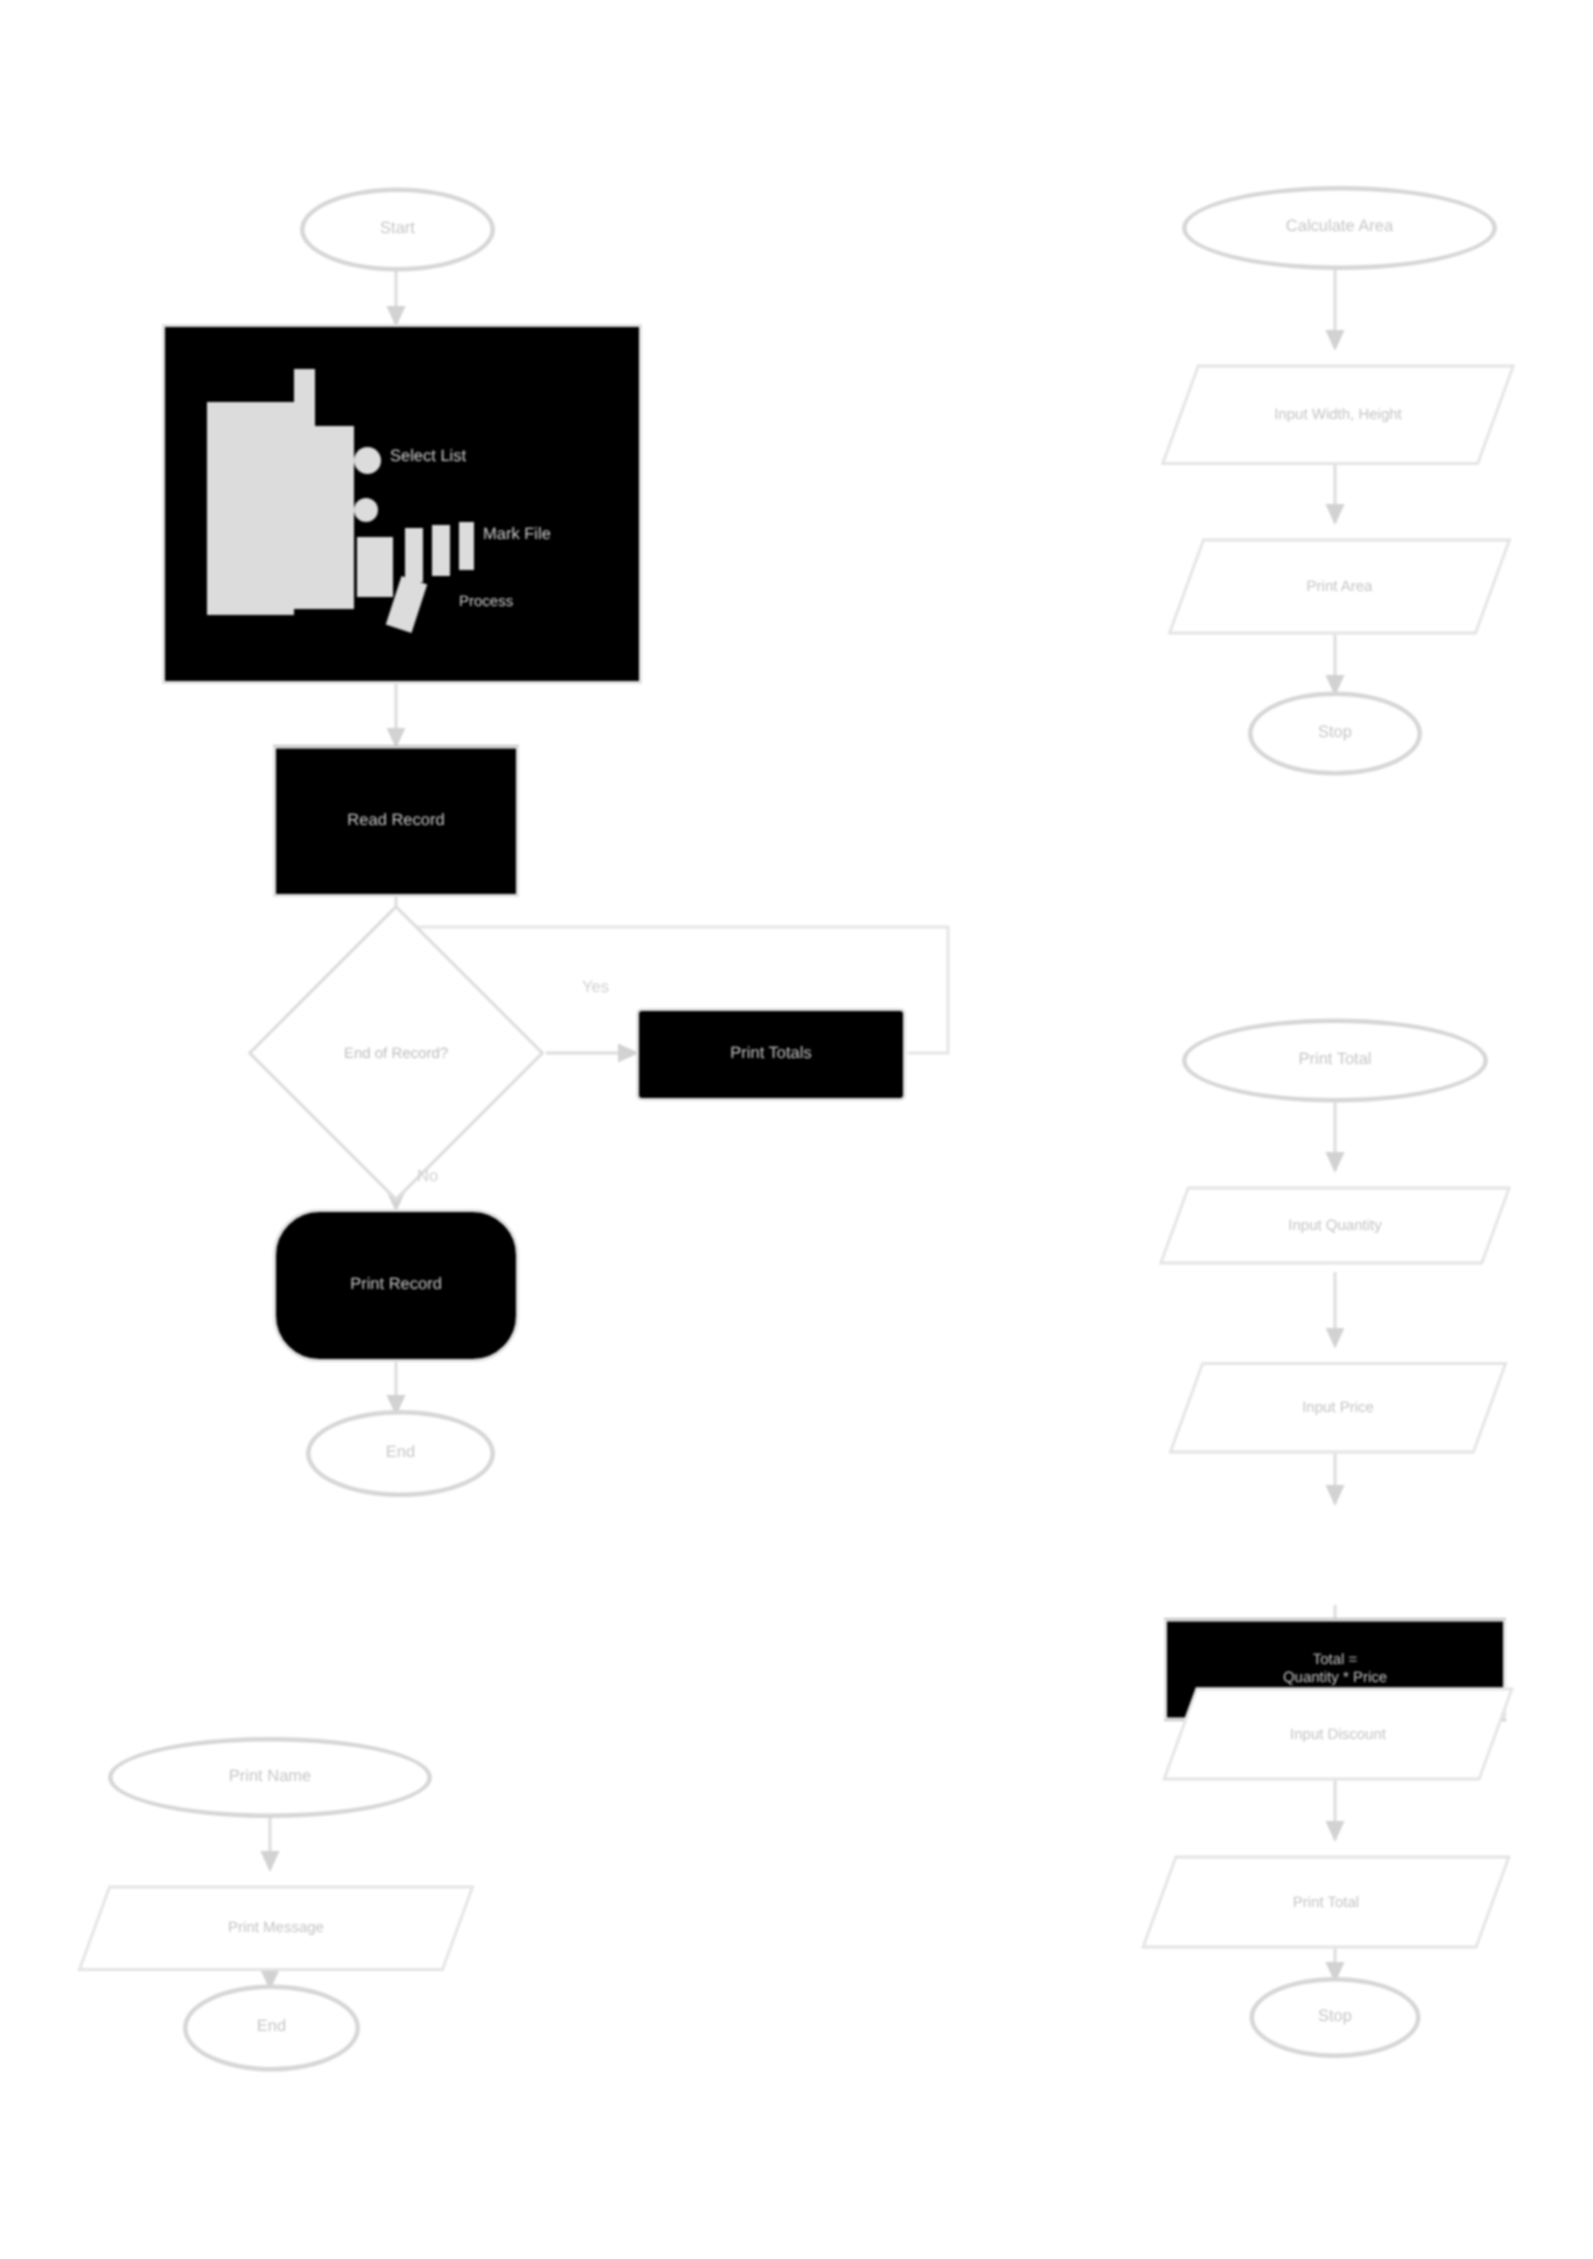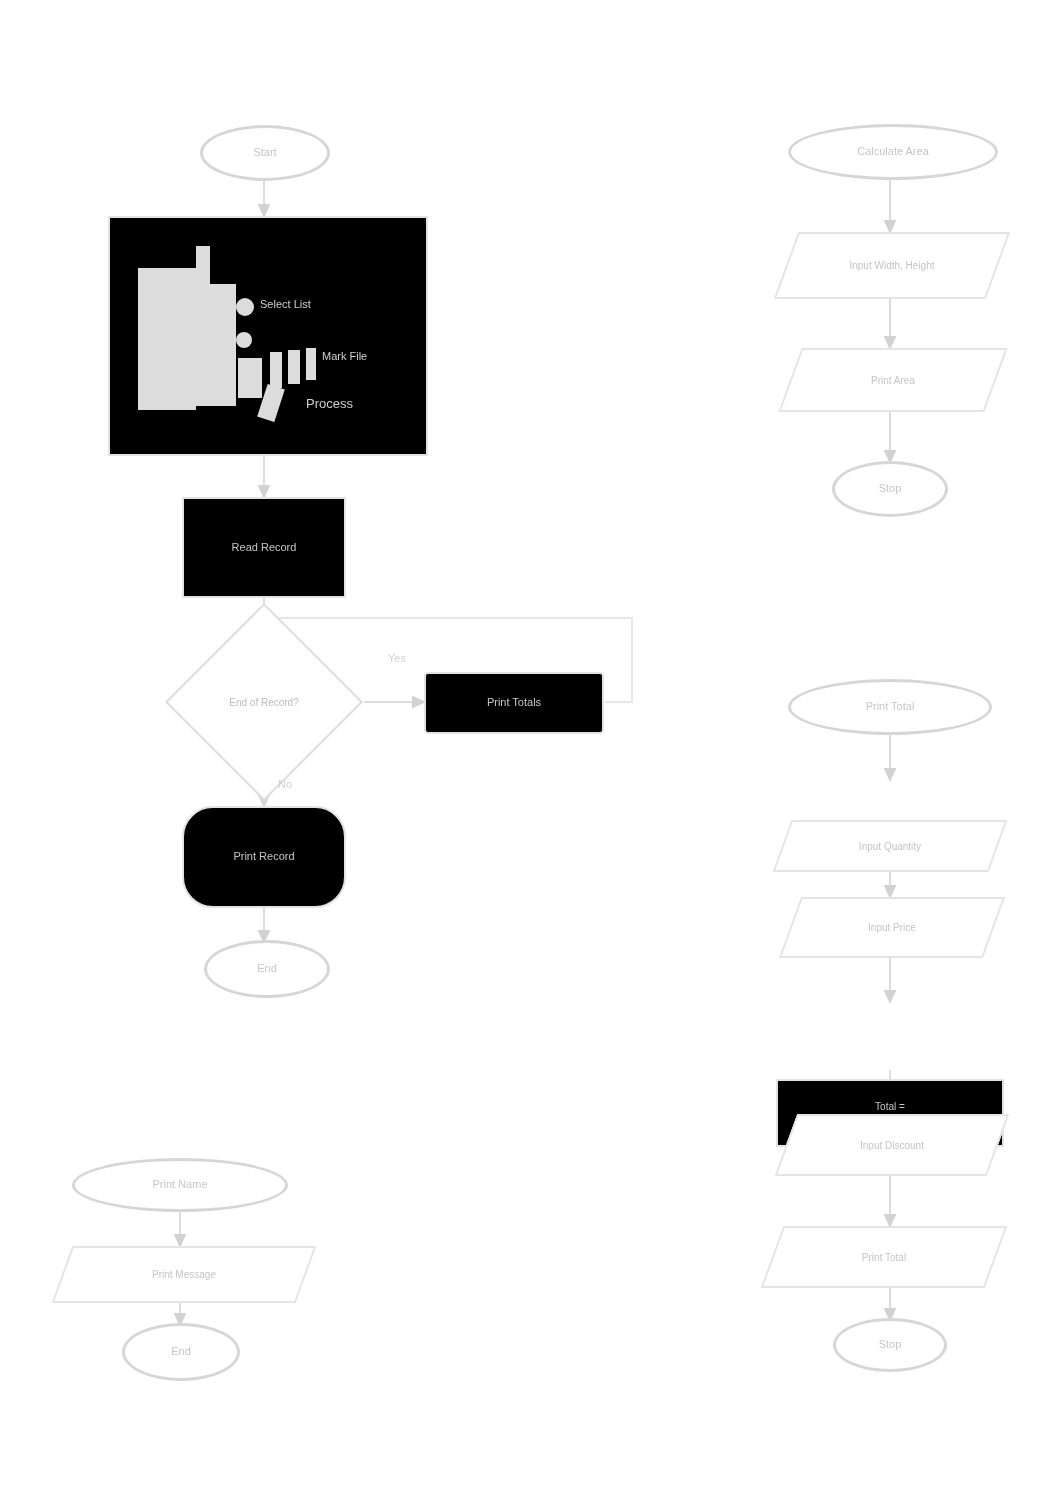--- a/index.html
+++ b/index.html
@@ -19,21 +19,21 @@
 
   
   .oval{border:3px solid #d6d6d6;border-radius:50%;background:#fff;}
   
   .rect{border:2px solid #e2e2e2;background:#000000;}
   
   .diamond-wrap{position:absolute;}
   .diamond-wrap .dbox{position:absolute;inset:0;border:2px solid #dcdcdc;background:#fff;transform:rotate(45deg);}
   .diamond-wrap .dtext{position:absolute;inset:0;display:flex;align-items:center;justify-content:center;color:#bdbdbd;}
   
-  .para{position:absolute;}
+  .para{position:absolute;margin-top:11px;}
   .para .pbox{position:absolute;inset:0;border:2px solid #e4e4e4;background:#fff;transform:skewX(-20deg);}
   .para .ptext{position:absolute;inset:0;display:flex;align-items:center;justify-content:center;color:#c4c4c4;}
 
   .edge-label{position:absolute;color:#d0d0d0;font-size:11px;}
 
   
   .illus{position:absolute;}
   .illus .blob{position:absolute;background:#dcdcdc;}
   .illus .txt{position:absolute;color:#cfcfcf;white-space:nowrap;}
 </style>
@@ -89,21 +89,21 @@
       <div class="blob" style="left:58px;top:0px;width:14px;height:38px;"></div>
       <div class="blob" style="left:98px;top:52px;width:18px;height:18px;border-radius:50%;"></div>
       <div class="blob" style="left:98px;top:86px;width:16px;height:16px;border-radius:50%;"></div>
       <div class="blob" style="left:100px;top:112px;width:24px;height:40px;"></div>
       <div class="blob" style="left:132px;top:106px;width:12px;height:36px;"></div>
       <div class="blob" style="left:150px;top:104px;width:12px;height:34px;"></div>
       <div class="blob" style="left:168px;top:102px;width:10px;height:32px;"></div>
       <div class="blob" style="left:124px;top:140px;width:18px;height:34px;transform:rotate(18deg);"></div>
       <div class="txt" style="left:122px;top:52px;font-size:11px;">Select List</div>
       <div class="txt" style="left:184px;top:104px;font-size:11px;">Mark File</div>
-      <div class="txt" style="left:168px;top:150px;font-size:13px;">Process</div>
+      <div class="txt" style="left:168px;top:150px;font-size:10px;">Process</div>
     </div>
   </div>
 
   <div class="node rect" style="left:182px;top:497px;width:164px;height:101px;">
     <span class="lbl" style="font-size:11px;">Read Record</span>
   </div>
 
   <div class="diamond-wrap" style="left:194px;top:632px;width:140px;height:140px;">
     <div class="dbox"></div>
     <div class="dtext" style="font-size:10px;">End of Record?</div>
@@ -140,21 +140,21 @@
   </div>
 
   <div class="node oval" style="left:832px;top:461px;width:116px;height:56px;">
     <span class="lbl" style="font-size:11px;">Stop</span>
   </div>
 
   <div class="node oval" style="left:788px;top:679px;width:204px;height:56px;">
     <span class="lbl" style="font-size:11px;">Print Total</span>
   </div>
 
-  <div class="para" style="left:782px;top:820px;width:216px;height:52px;">
+  <div class="para" style="left:782px;top:780px;width:216px;height:52px;">
     <div class="pbox"></div>
     <div class="ptext" style="font-size:10px;">Input Quantity</div>
   </div>
 
   <div class="para" style="left:790px;top:897px;width:204px;height:61px;">
     <div class="pbox"></div>
     <div class="ptext" style="font-size:10px;">Input Price</div>
   </div>
 
   <div class="node rect" style="left:776px;top:1046px;width:228px;height:68px;margin-top:33px;">

